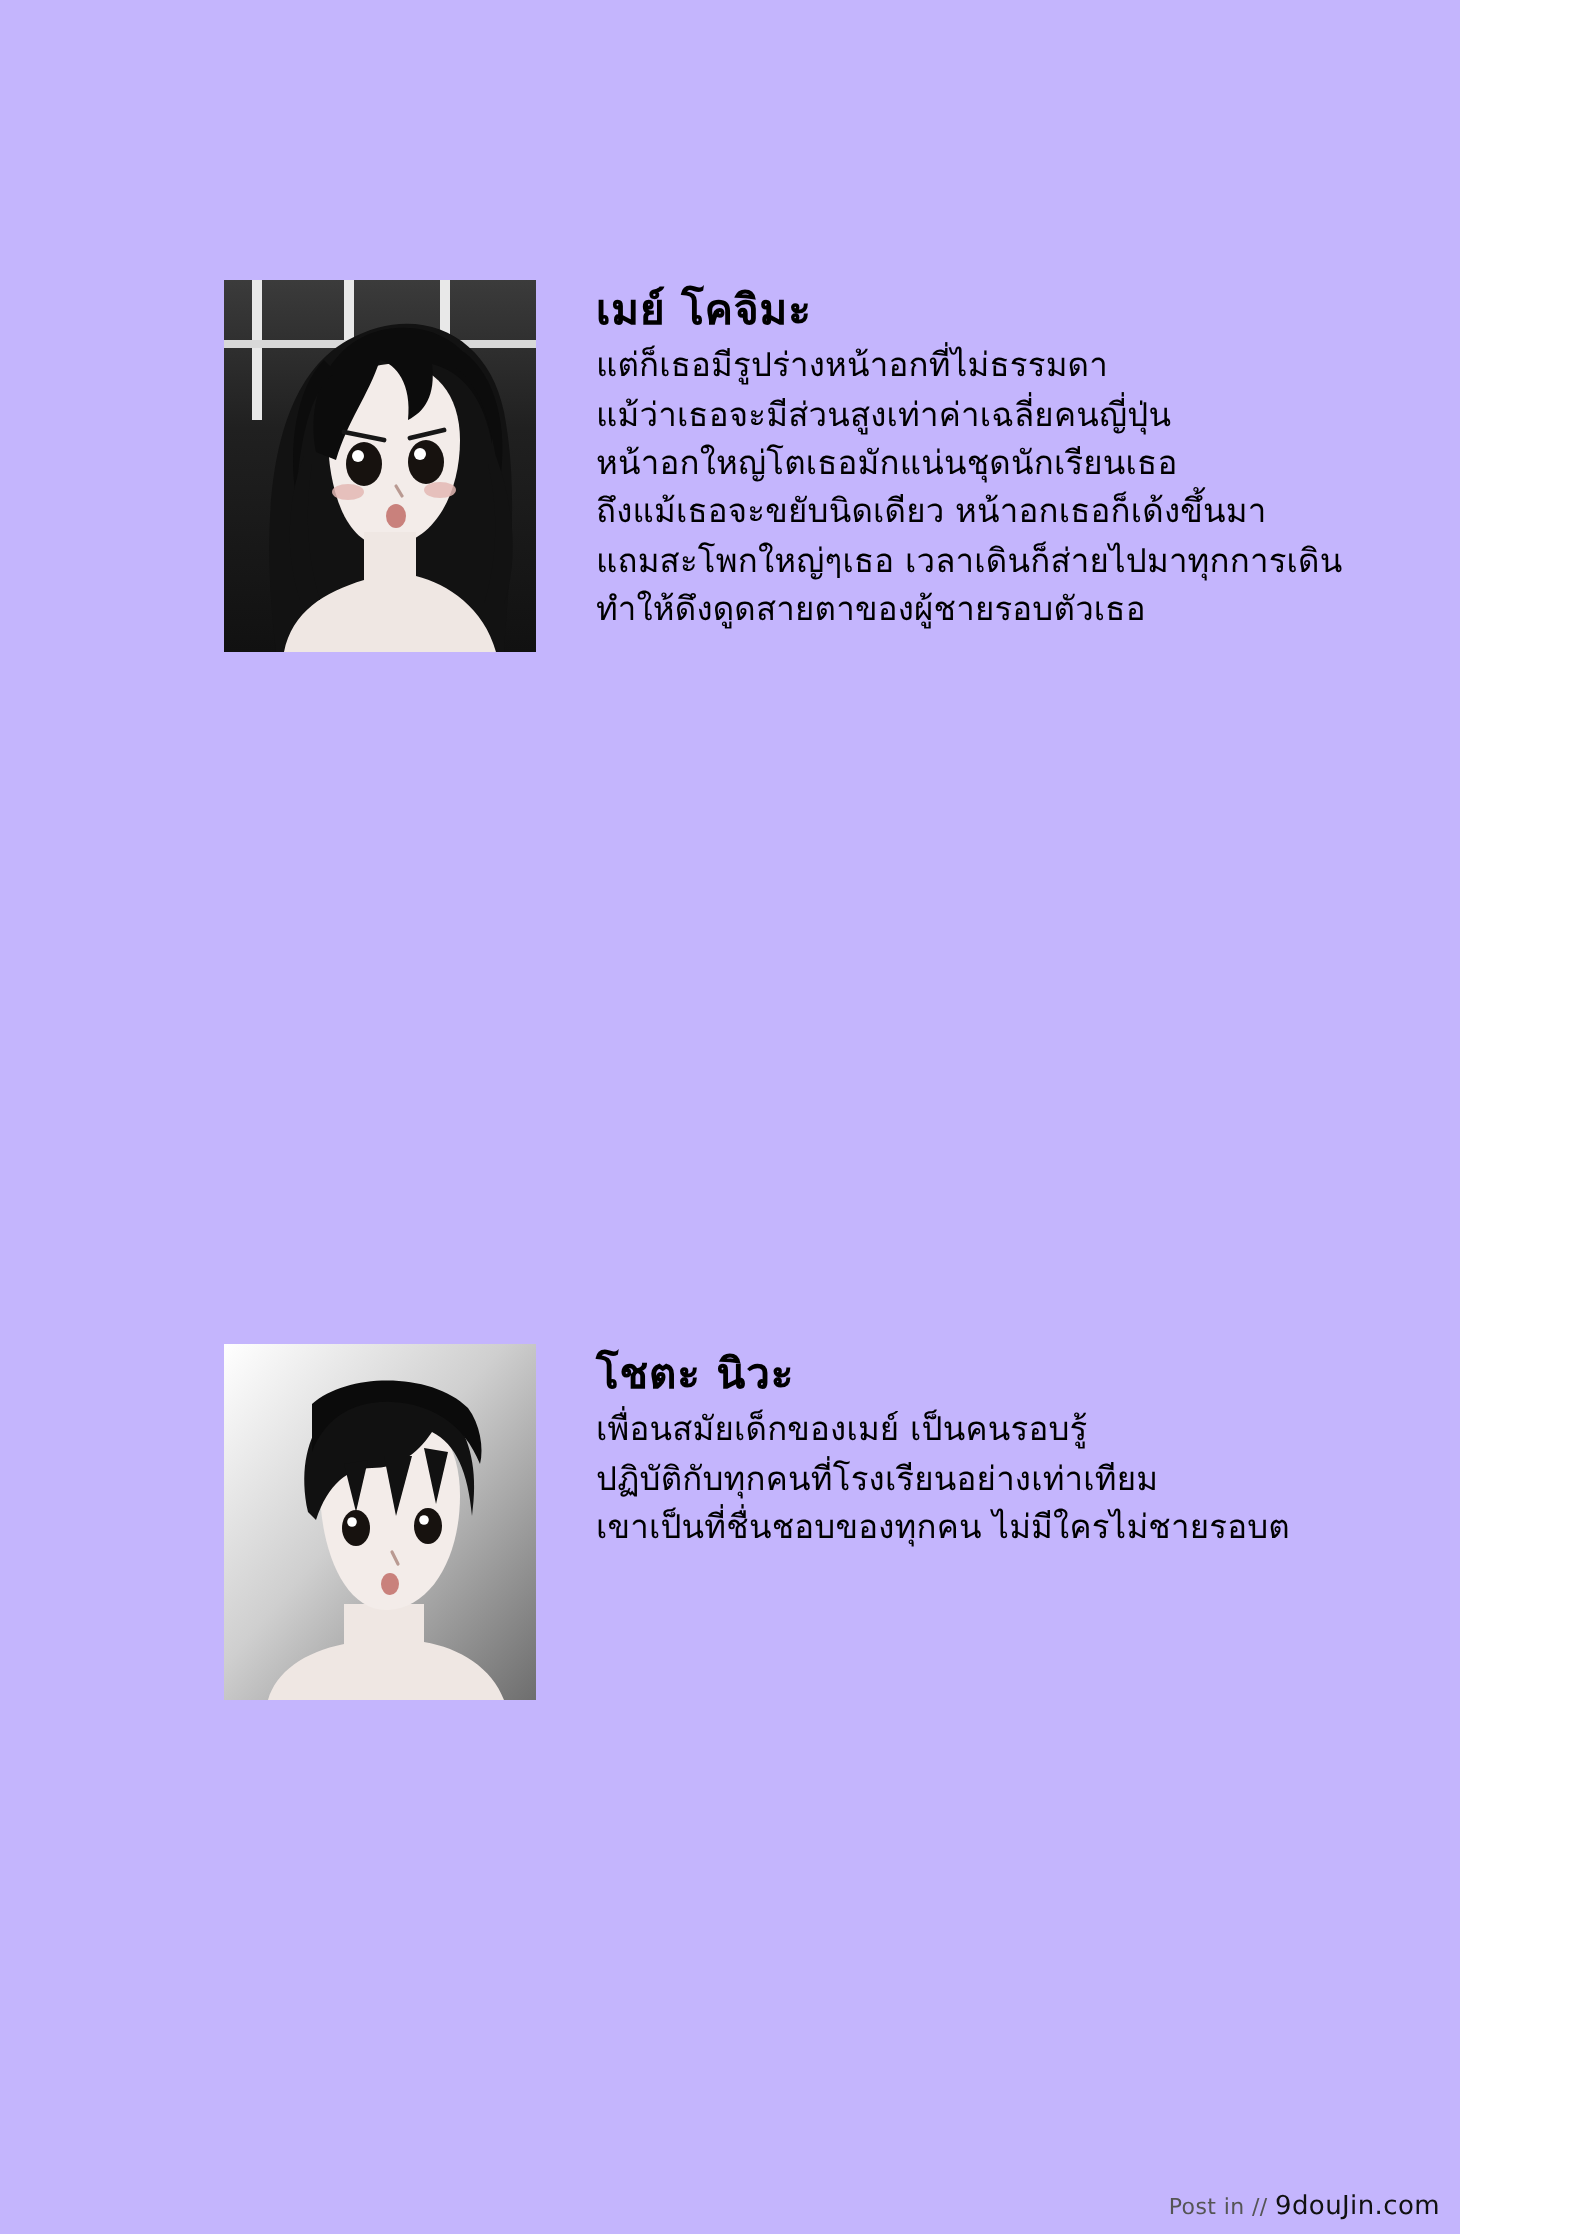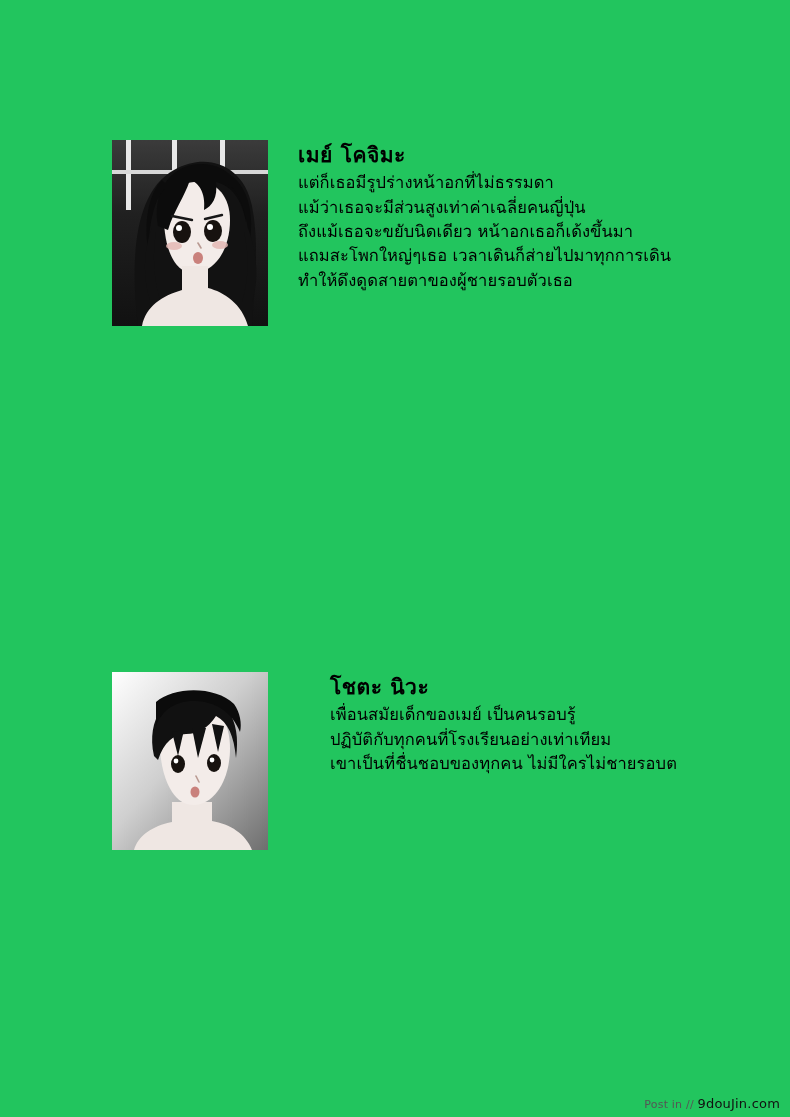--- a/index.html
+++ b/index.html
@@ -10,33 +10,33 @@
   body {
     width: 790px;
     height: 1117px;
     position: relative;
     font-family: "DejaVu Sans", "Liberation Sans", sans-serif;
     color: #000000;
     overflow: hidden;
   }
   .page {
     position: relative;
-    width: 790px;
+    width: 730px;
     height: 1117px;
-    background: #22c55e;
+    background: #c4b5fd;
   }
 
   
   .entry {
     position: absolute;
     display: flex;
     align-items: flex-start;
   }
   .entry-1 { left: 112px; top: 140px; }
-  .entry-2 { left: 112px; top: 672px; gap: 32px; }
+  .entry-2 { left: 112px; top: 672px; }
 
   .portrait {
     width: 156px;
     height: 186px;
     flex: 0 0 auto;
     position: relative;
     overflow: hidden;
     background: #000000;
   }
   .portrait-2 {
@@ -146,20 +146,21 @@
 
           <path d="M86 103 L89 108" stroke="#b99a92" stroke-width="1.6" fill="none" stroke-linecap="round"></path>
         </svg>
       </div>
     </div>
 
     <div class="entry-text">
       <div class="char-name">เมย์ โคจิมะ</div>
       <div class="char-desc-line">แต่ก็เธอมีรูปร่างหน้าอกที่ไม่ธรรมดา</div>
       <div class="char-desc-line">แม้ว่าเธอจะมีส่วนสูงเท่าค่าเฉลี่ยคนญี่ปุ่น</div>
+      <div class="char-desc-line">หน้าอกใหญ่โตเธอมักแน่นชุดนักเรียนเธอ</div>
       <div class="char-desc-line">ถึงแม้เธอจะขยับนิดเดียว หน้าอกเธอก็เด้งขึ้นมา</div>
       <div class="char-desc-line">แถมสะโพกใหญ่ๆเธอ เวลาเดินก็ส่ายไปมาทุกการเดิน</div>
       <div class="char-desc-line">ทำให้ดึงดูดสายตาของผู้ชายรอบตัวเธอ</div>
     </div>
   </div>
 
   <div class="entry entry-2">
 
     <div class="portrait portrait-2">
       <div class="art">

